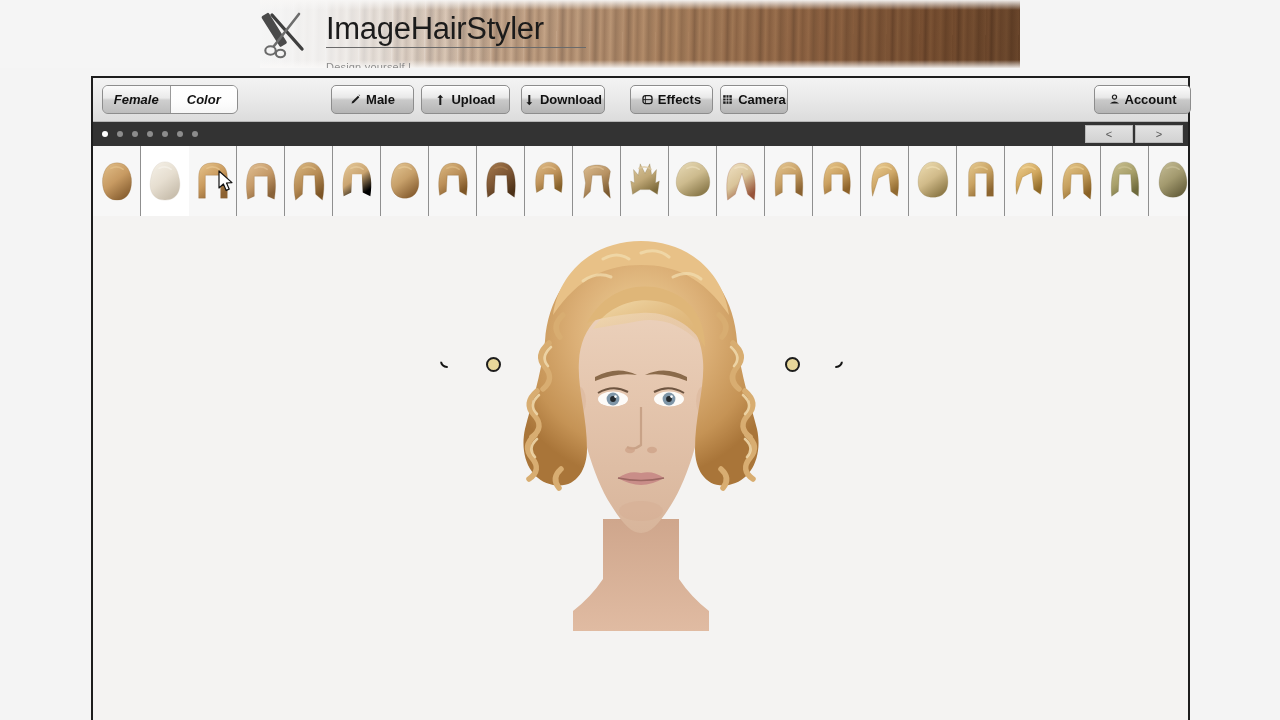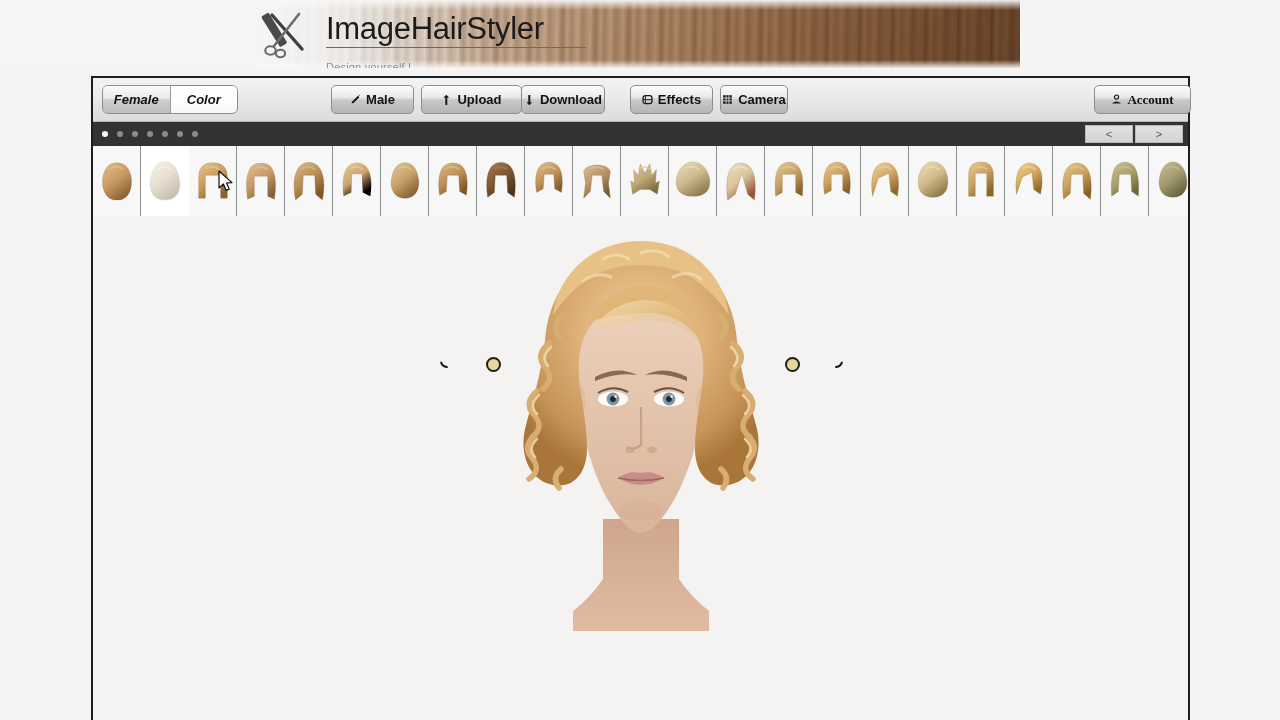--- a/index.html
+++ b/index.html
@@ -336,21 +336,21 @@
       <div class="btn" style="left:238px; width:83px;">
         <span class="icon-glyph">
           <svg class="icon-svg" width="11" height="11" viewBox="0 0 11 11">
             <path d="M1.5 9.5 L2.2 7.6 L8.0 1.8 L9.4 3.2 L3.6 9.0 Z" fill="#1a1a1a"></path>
             <path d="M8.6 0.6 L9.2 1.8 L10.2 1.2 Z" fill="#1a1a1a"></path>
           </svg>
         </span>
         <span>Male</span>
       </div>
 
-      <div class="btn" style="left:328px; width:101px;">
+      <div class="btn" style="left:328px; width:89px;">
         <span class="icon-glyph">
           <svg class="icon-svg" width="11" height="12" viewBox="0 0 11 12">
             <path d="M5.3 0.7 L8.2 3.8 L6.3 3.8 L6.3 11 L4.3 11 L4.3 3.8 L2.4 3.8 Z" fill="#1a1a1a"></path>
           </svg>
         </span>
         <span>Upload</span>
       </div>
 
       <div class="btn" style="left:428px; width:84px;">
         <span class="icon-glyph">
@@ -374,21 +374,21 @@
       <div class="btn" style="left:627px; width:68px;">
         <span class="icon-glyph">
           <svg class="icon-svg" width="11" height="11" viewBox="0 0 11 11">
             <rect x="1.2" y="1.2" width="8.6" height="8.6" fill="#1a1a1a"></rect>
             <path d="M1.2 4.1 H9.8 M1.2 6.9 H9.8 M4.1 1.2 V9.8 M6.9 1.2 V9.8" stroke="#f0f0f0" stroke-width="0.8"></path>
           </svg>
         </span>
         <span>Camera</span>
       </div>
 
-      <div class="btn" style="left:1001px; width:97px;font-family:Liberation Serif, serif;">
+      <div class="btn" style="left:1001px; width:97px;">
         <span class="icon-glyph">
           <svg class="icon-svg" width="11" height="11" viewBox="0 0 11 11">
             <circle cx="5.5" cy="3.1" r="2.1" fill="none" stroke="#1a1a1a" stroke-width="1.2"></circle>
             <path d="M0.9 9.6 Q5.5 5.6 10.1 9.6 Z" fill="#1a1a1a"></path>
           </svg>
         </span>
         <span>Account</span>
       </div>
     </div>
 

